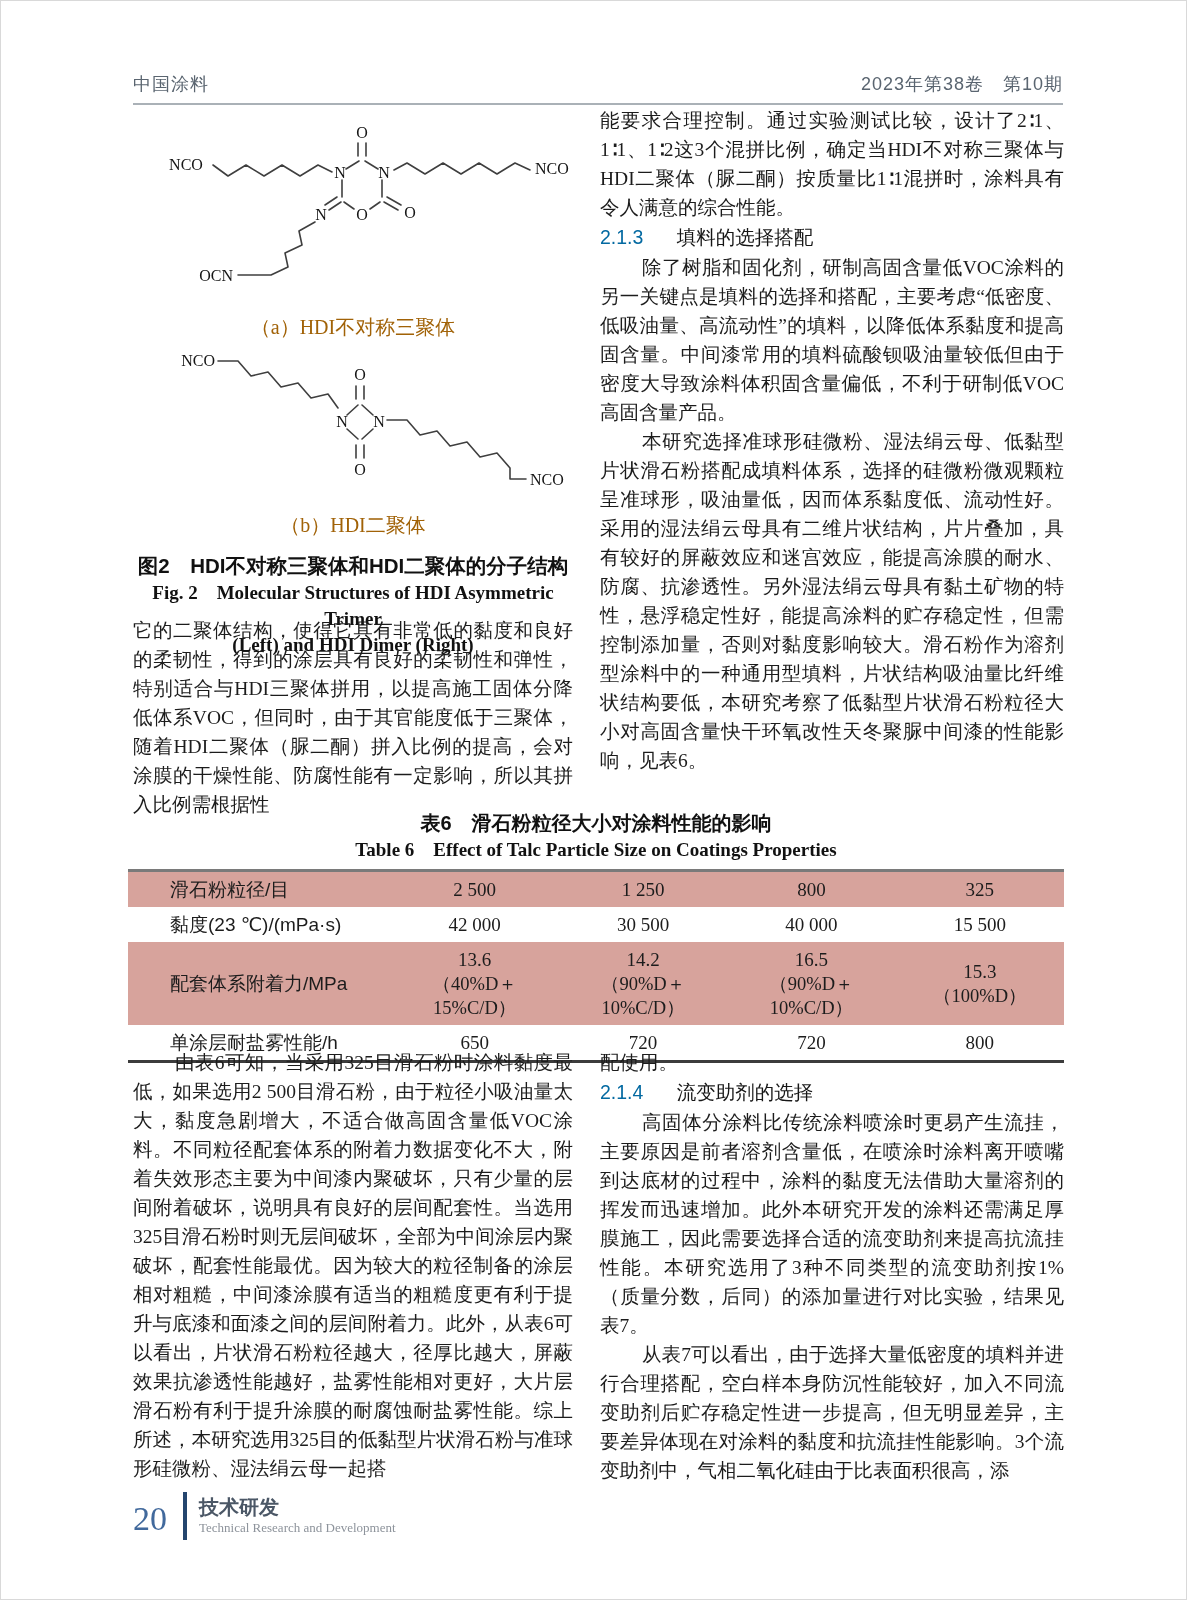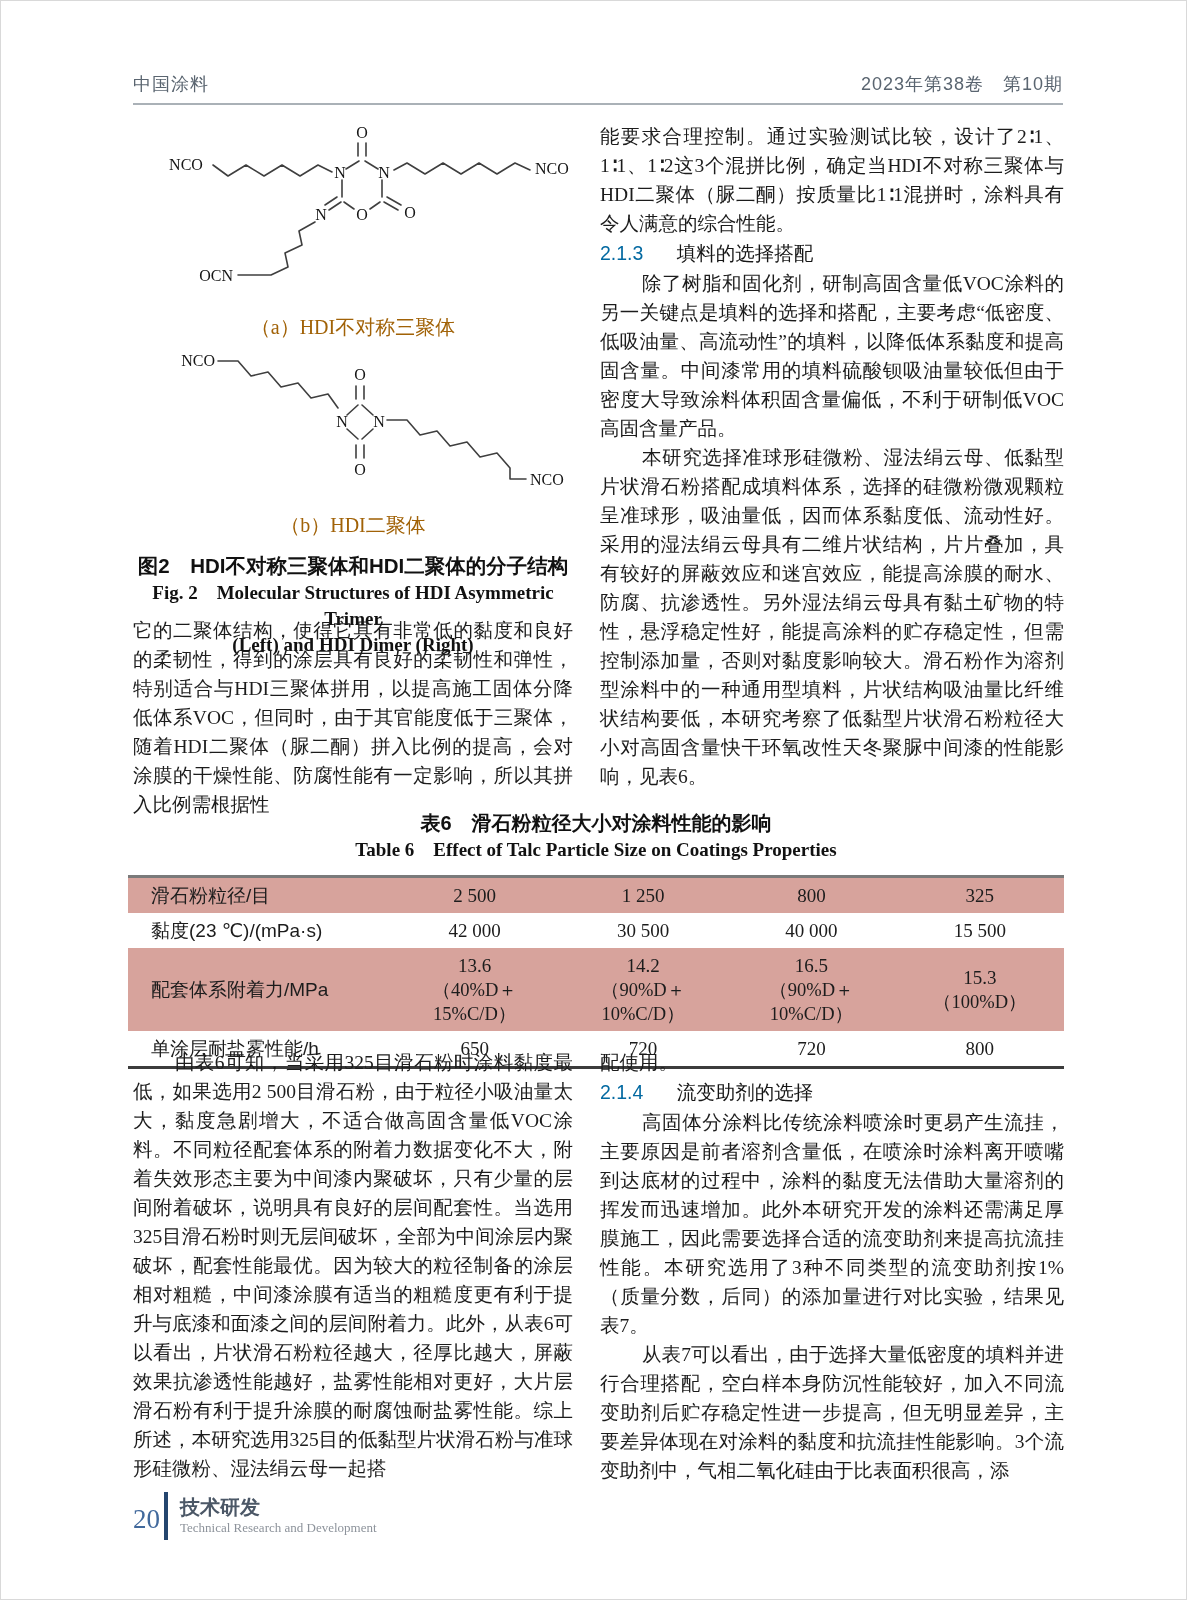--- a/index.html
+++ b/index.html
@@ -26,29 +26,29 @@
   .body-txt p{margin:0;}
   .indent{text-indent:2.15em;}
   .col-l{position:absolute; left:133px; width:440px;}
   .col-r{position:absolute; left:600px; width:464px;}
   .sec-head{font-family:"Liberation Sans","DejaVu Sans",sans-serif; font-size:19.5px; line-height:31px; text-align:left;}
   .sec-num{color:#0369a1; margin-right:28px;}
   .sec-title{color:#161616;}
   
   .tblblock{position:absolute; left:128px; top:810px; width:936px;}
   .tbl-title-zh{text-align:center; font-weight:bold; font-family:"Liberation Sans","DejaVu Sans",sans-serif; font-size:20px; line-height:26px; color:#111;}
-  .tbl-title-en{text-align:center; font-weight:bold; font-size:19px; line-height:27px; margin-bottom:12px; color:#111;}
+  .tbl-title-en{text-align:center; font-weight:bold; font-size:19px; line-height:27px; margin-bottom:6px; color:#111;}
   table.tbl{width:100%; border-collapse:collapse; border-top:3px solid #7a7a7a; border-bottom:3px solid #3c3c3c; font-size:19px;}
   table.tbl td{text-align:center; vertical-align:middle; padding:5px 2px; line-height:25px;}
-  table.tbl td.lbl{text-align:left; padding-left:23px; font-family:"Liberation Sans","DejaVu Sans",sans-serif;}
+  table.tbl td.lbl{text-align:left; padding-left:42px; font-family:"Liberation Sans","DejaVu Sans",sans-serif;}
   tr.band{background:#d7a39c;}
   .cell-sub{font-size:18.5px; line-height:24px;}
   
   .footer{position:absolute; left:133px; top:1492px; display:flex; align-items:center;}
-  .pagenum{font-size:27px; color:#41699c; margin-right:4px; margin-top:6px;}
+  .pagenum{font-size:34px; color:#41699c; margin-right:16px; margin-top:6px;}
   .fbar{width:4px; height:48px; background:#24456e; margin-right:12px;}
   .fzh{font-family:"Liberation Sans","DejaVu Sans",sans-serif; font-weight:bold; font-size:20px; color:#4b5766; line-height:24px;}
   .fen{font-size:13px; color:#8d939b; line-height:18px;}
 </style>
 </head>
 <body>
 
 <div class="page">
 
   <div class="hdr">
@@ -123,21 +123,21 @@
 
     <div class="figtitle-zh">图2　HDI不对称三聚体和HDI二聚体的分子结构</div>
     <div class="figtitle-en">Fig. 2　Molecular Structures of HDI Asymmetric Trimer</div>
     <div class="figtitle-en">(Left) and HDI Dimer (Right)</div>
   </div>
 
   <div class="col-l body-txt" style="top:616px;">
     <p>它的二聚体结构，使得它具有非常低的黏度和良好的柔韧性，得到的涂层具有良好的柔韧性和弹性，特别适合与HDI三聚体拼用，以提高施工固体分降低体系VOC，但同时，由于其官能度低于三聚体，随着HDI二聚体（脲二酮）拼入比例的提高，会对涂膜的干燥性能、防腐性能有一定影响，所以其拼入比例需根据性</p>
   </div>
 
-  <div class="col-r body-txt" style="top:122px;">
+  <div class="col-r body-txt" style="top:106px;">
     <p>能要求合理控制。通过实验测试比较，设计了2∶1、1∶1、1∶2这3个混拼比例，确定当HDI不对称三聚体与HDI二聚体（脲二酮）按质量比1∶1混拼时，涂料具有令人满意的综合性能。</p>
     <div class="sec-head">
       <span class="sec-num">2.1.3</span>
       <span class="sec-title">填料的选择搭配</span>
     </div>
     <p class="indent">除了树脂和固化剂，研制高固含量低VOC涂料的另一关键点是填料的选择和搭配，主要考虑“低密度、低吸油量、高流动性”的填料，以降低体系黏度和提高固含量。中间漆常用的填料硫酸钡吸油量较低但由于密度大导致涂料体积固含量偏低，不利于研制低VOC高固含量产品。</p>
     <p class="indent">本研究选择准球形硅微粉、湿法绢云母、低黏型片状滑石粉搭配成填料体系，选择的硅微粉微观颗粒呈准球形，吸油量低，因而体系黏度低、流动性好。采用的湿法绢云母具有二维片状结构，片片叠加，具有较好的屏蔽效应和迷宫效应，能提高涂膜的耐水、防腐、抗渗透性。另外湿法绢云母具有黏土矿物的特性，悬浮稳定性好，能提高涂料的贮存稳定性，但需控制添加量，否则对黏度影响较大。滑石粉作为溶剂型涂料中的一种通用型填料，片状结构吸油量比纤维状结构要低，本研究考察了低黏型片状滑石粉粒径大小对高固含量快干环氧改性天冬聚脲中间漆的性能影响，见表6。</p>
   </div>
 
   <div class="tblblock">

